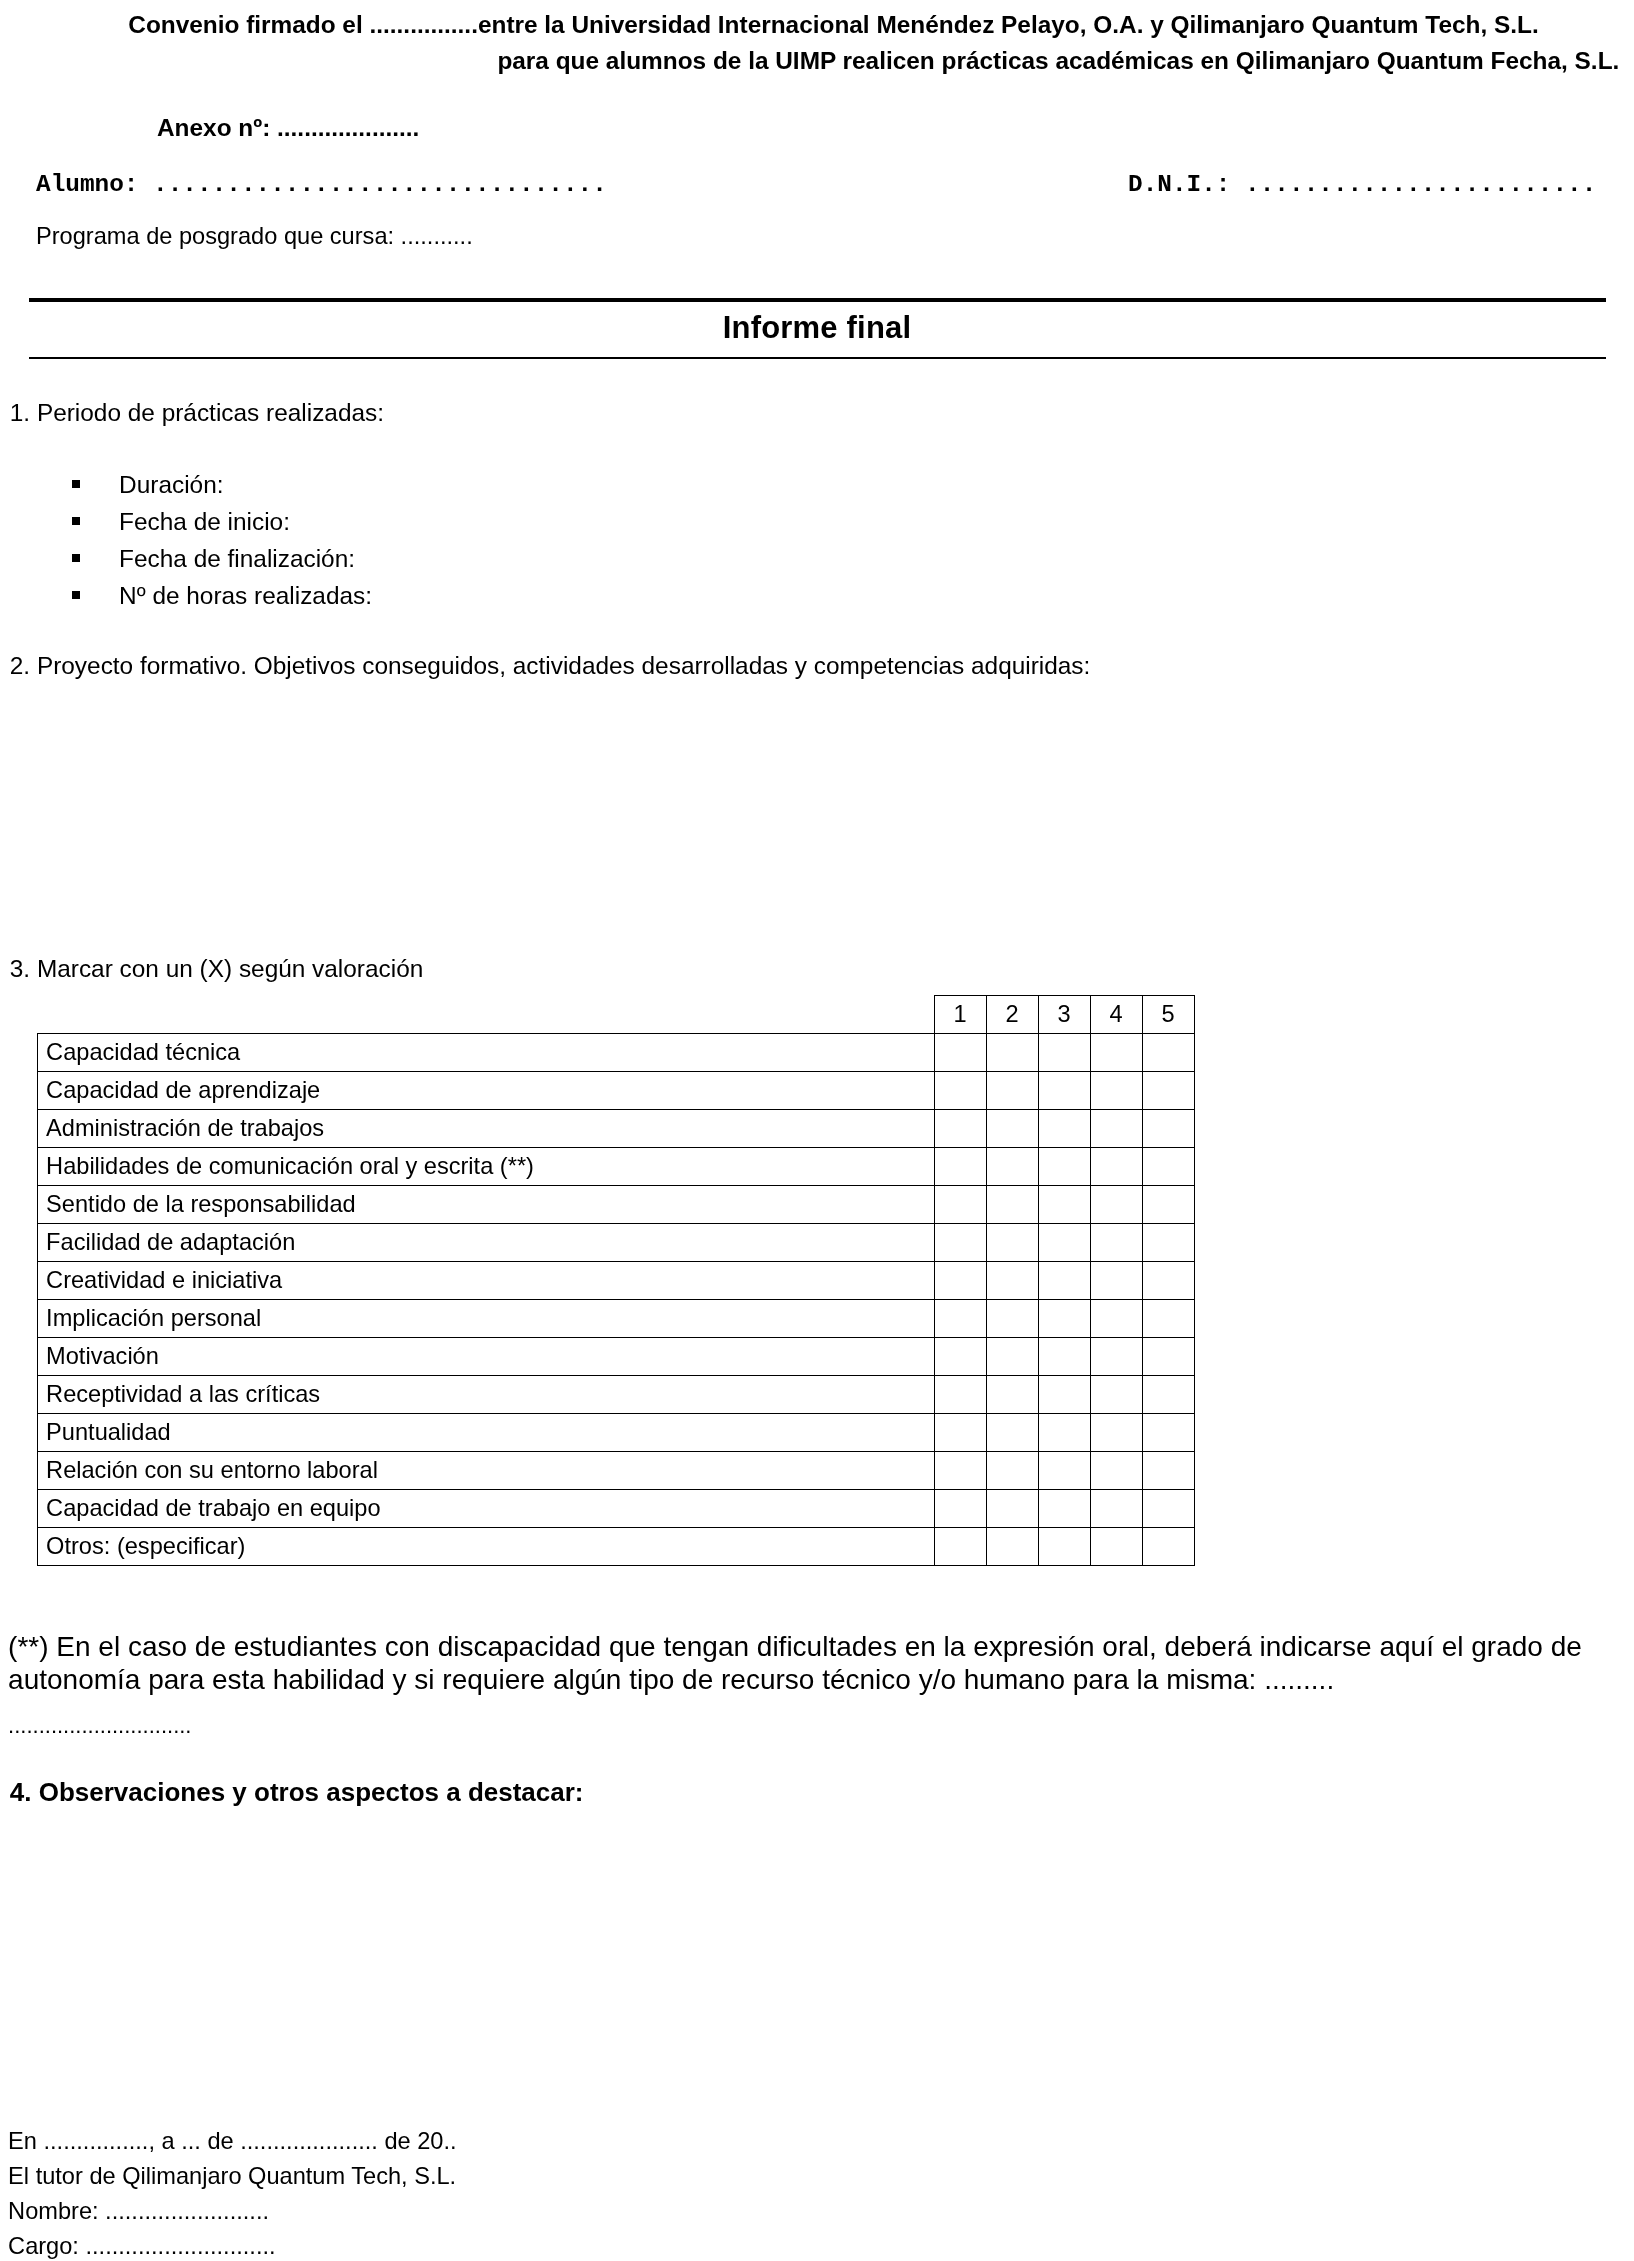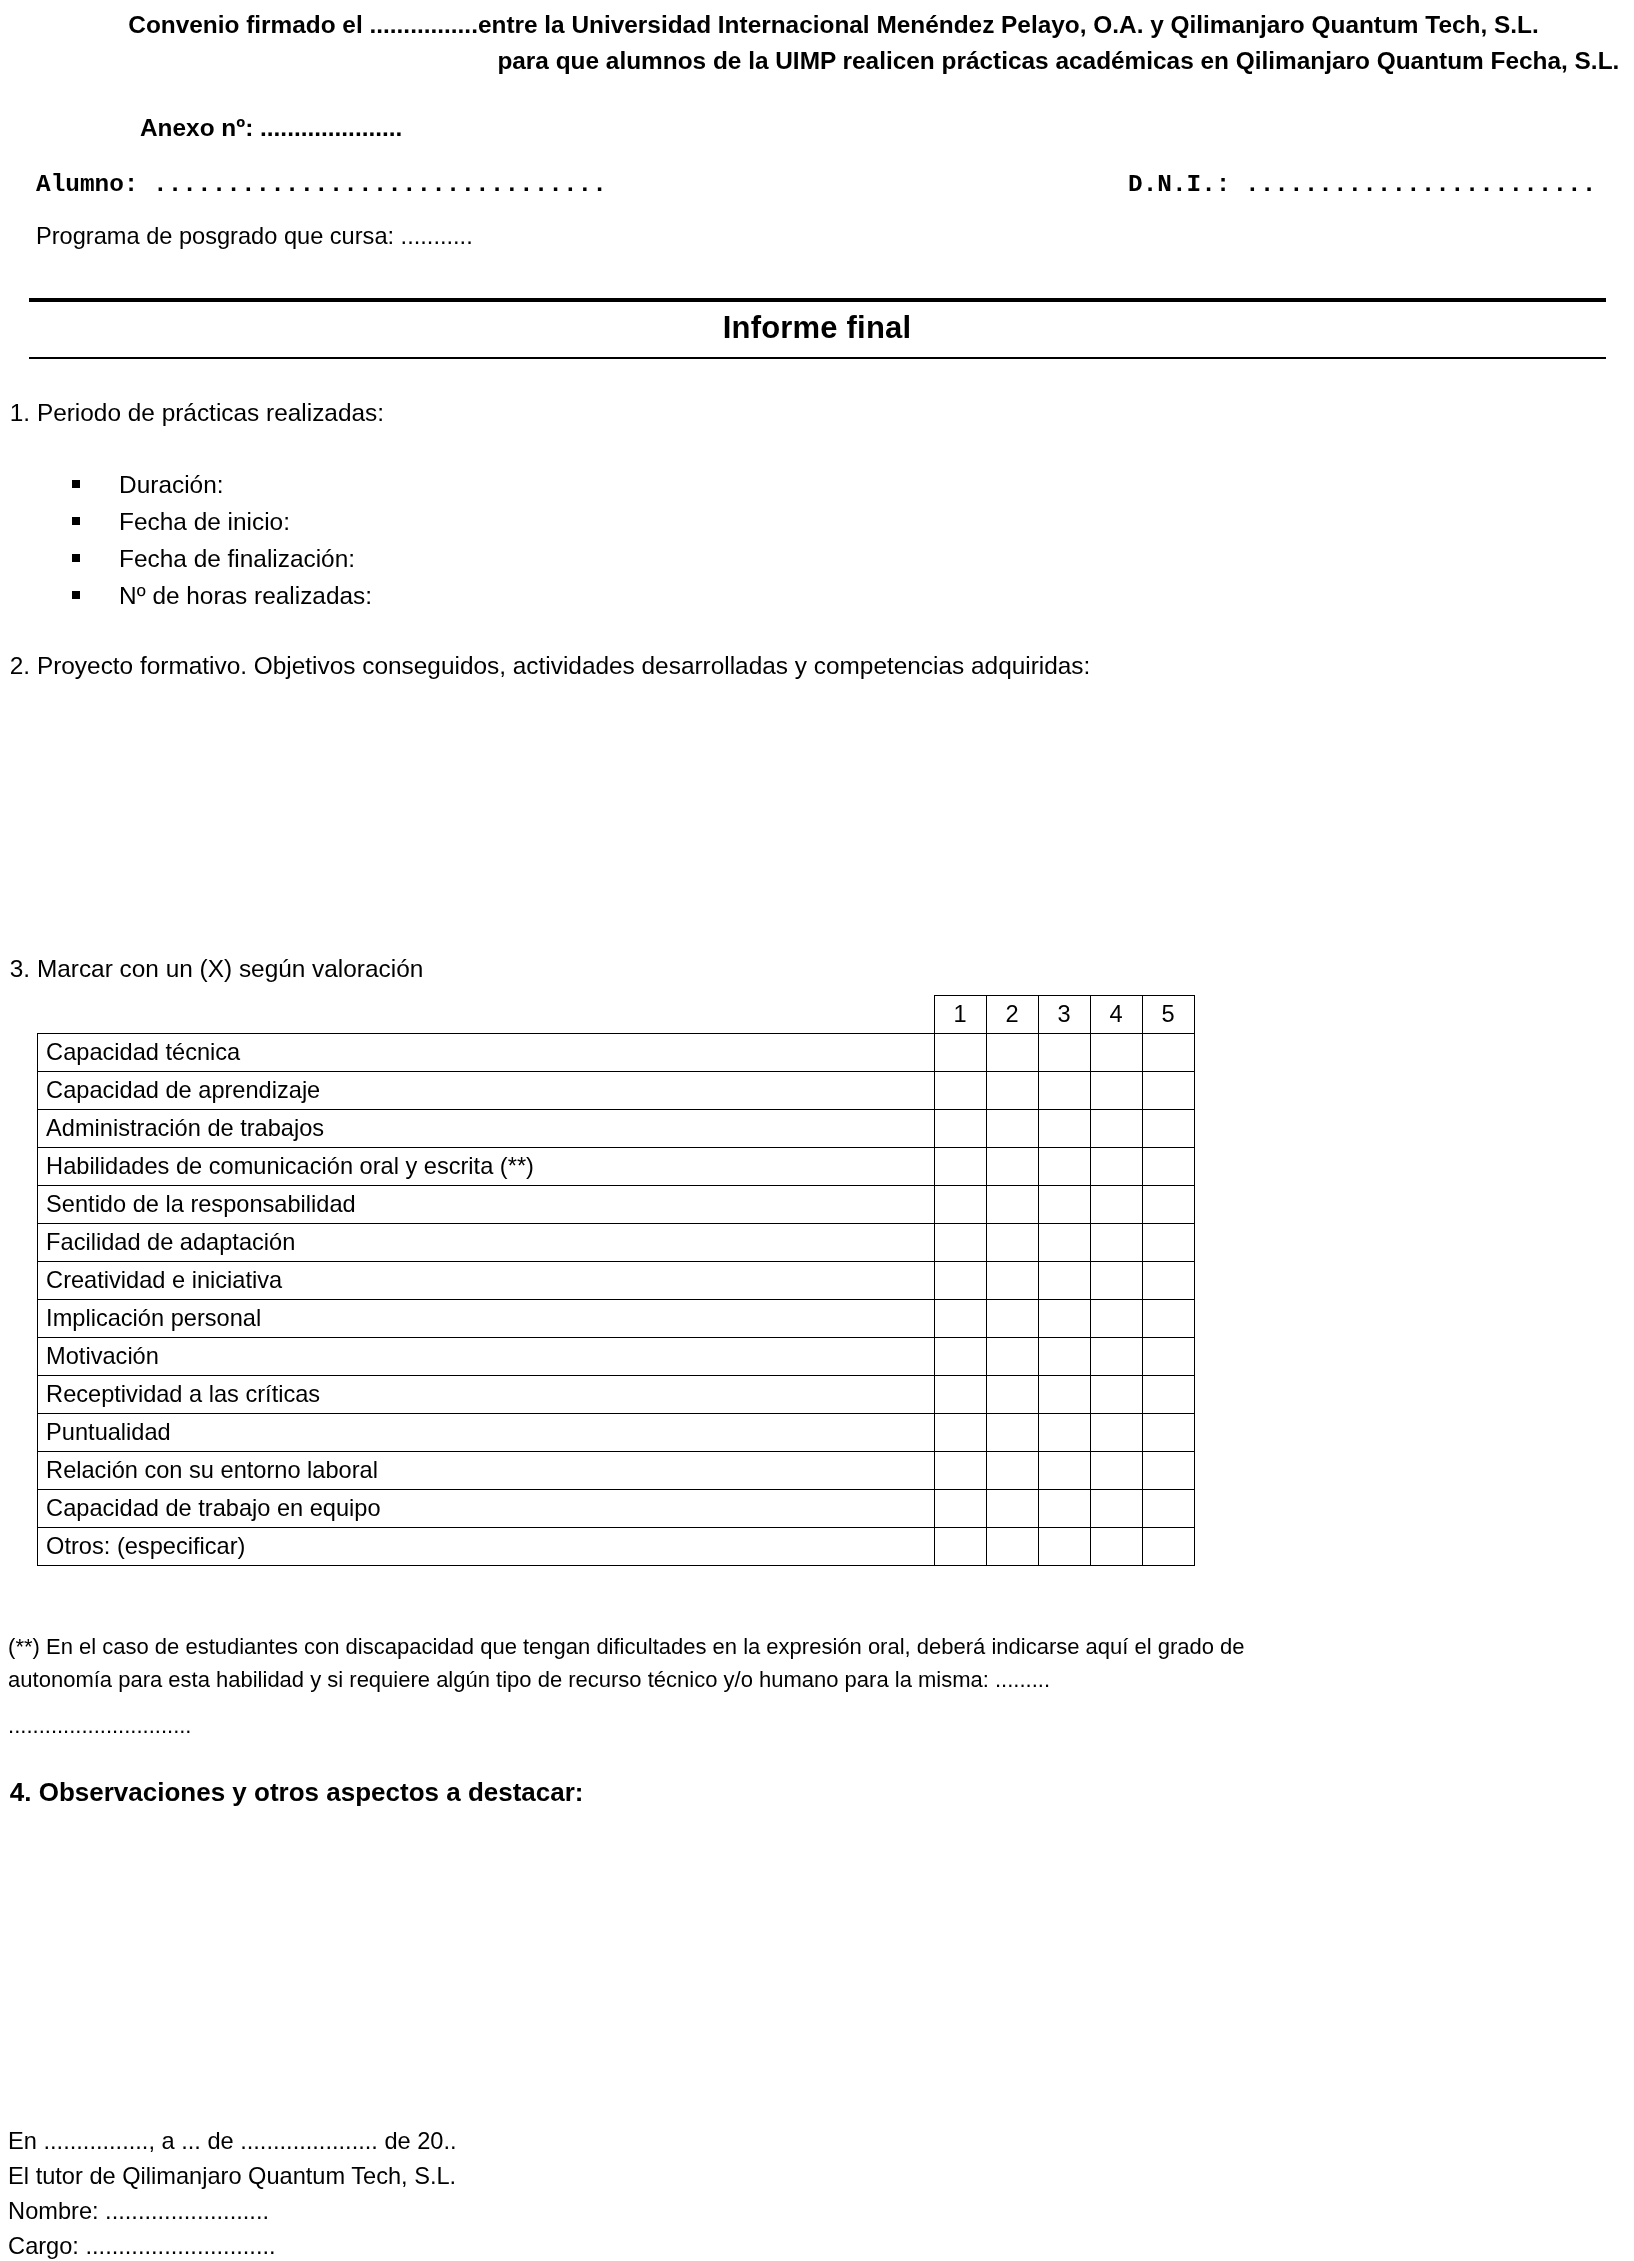--- a/index.html
+++ b/index.html
@@ -28,21 +28,21 @@
     font-size: 24.4px;
     font-weight: bold;
     line-height: 36px;
     white-space: nowrap;
   }
   .header-line-1 { text-align: center; padding-left: 33px; }
   .header-line-2 { text-align: right; padding-right: 14.7px; }
 
   .anexo-line {
     position: absolute;
-    left: 140px;
+    left: 157px;
     top: 114px;
     font-size: 24.4px;
     font-weight: bold;
     white-space: nowrap;
   }
 
   .alumno-row {
     position: absolute;
     left: 36px;
     top: 171px;
@@ -202,21 +202,21 @@
   }
 
   
   .footnote {
     position: absolute;
     left: 8.1px;
     top: 1630px;
     width: 1618px;
   }
   .footnote-line {
-    font-size: 22px;
+    font-size: 28px;
     line-height: 33px;
     white-space: nowrap;
   }
   .footnote-line-3 {
     font-size: 22px;
     line-height: 33px;
     margin-top: 13px;
     white-space: nowrap;
   }
 

